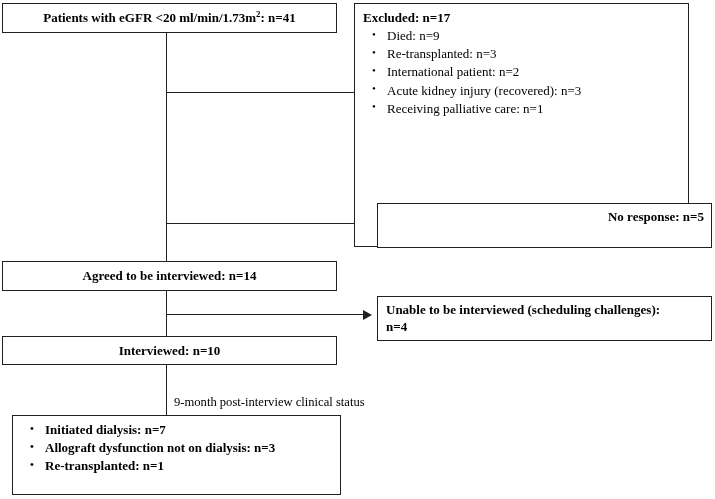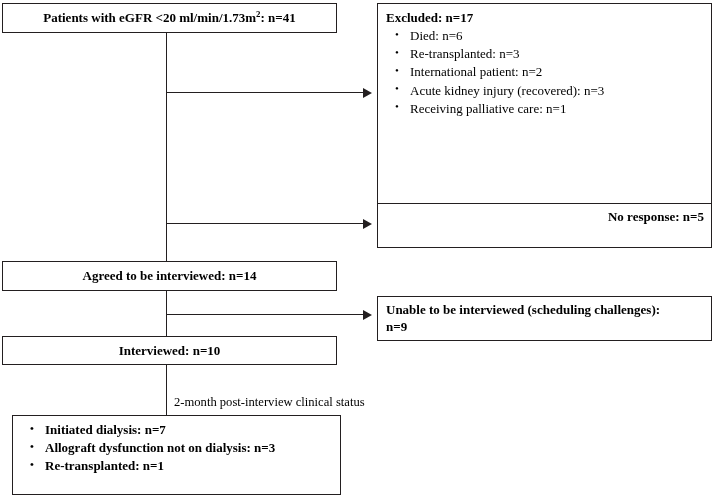--- a/index.html
+++ b/index.html
@@ -114,50 +114,50 @@
 
   <div class="hline" style="left:166px; top:314px; width:198px;"></div>
   <div class="arrow-head" style="left:363px; top:309.5px;"></div>
 
   <div class="box bold box-center" style="left:2px; top:3px; width:335px; height:30px;">
     <span>
       <span>Patients with eGFR &lt;20 ml/min/1.73m</span><sup>2</sup><span>: n=41</span>
     </span>
   </div>
 
-  <div class="box box-pad" style="left:377px; top:3px; width:335px; height:244px;">
+  <div class="box box-pad" style="left:354px; top:3px; width:335px; height:244px;">
     <div class="hdr">Excluded: n=17</div>
     <ul class="bullets">
-      <li>Died: n=6</li>
+      <li>Died: n=9</li>
       <li>Re-transplanted: n=3</li>
       <li>International patient: n=2</li>
       <li>Acute kidney injury (recovered): n=3</li>
       <li>Receiving palliative care: n=1</li>
     </ul>
   </div>
 
   <div class="box bold box-left" style="left:377px; top:203px; width:335px; height:45px;text-align:right;">
     <div>No response: n=5</div>
   </div>
 
   <div class="box bold box-center" style="left:2px; top:261px; width:335px; height:30px;">
     <span>Agreed to be interviewed: n=14</span>
   </div>
 
   <div class="box bold box-left" style="left:377px; top:296px; width:335px; height:45px;">
     <div>Unable to be interviewed (scheduling challenges):</div>
-    <div>n=9</div>
+    <div>n=4</div>
   </div>
 
   <div class="box bold box-center" style="left:2px; top:336px; width:335px; height:29px;">
     <span>Interviewed: n=10</span>
   </div>
 
   <div class="note" style="left:174px; top:377px; width:300px;">
-    <div>2-month post-interview clinical status</div>
+    <div>9-month post-interview clinical status</div>
     <div>(chart review)</div>
   </div>
 
   <div class="box bold box-pad" style="left:12px; top:415px; width:329px; height:80px;">
     <ul class="bullets">
       <li>Initiated dialysis: n=7</li>
       <li>Allograft dysfunction not on dialysis: n=3</li>
       <li>Re-transplanted: n=1</li>
     </ul>
   </div>

